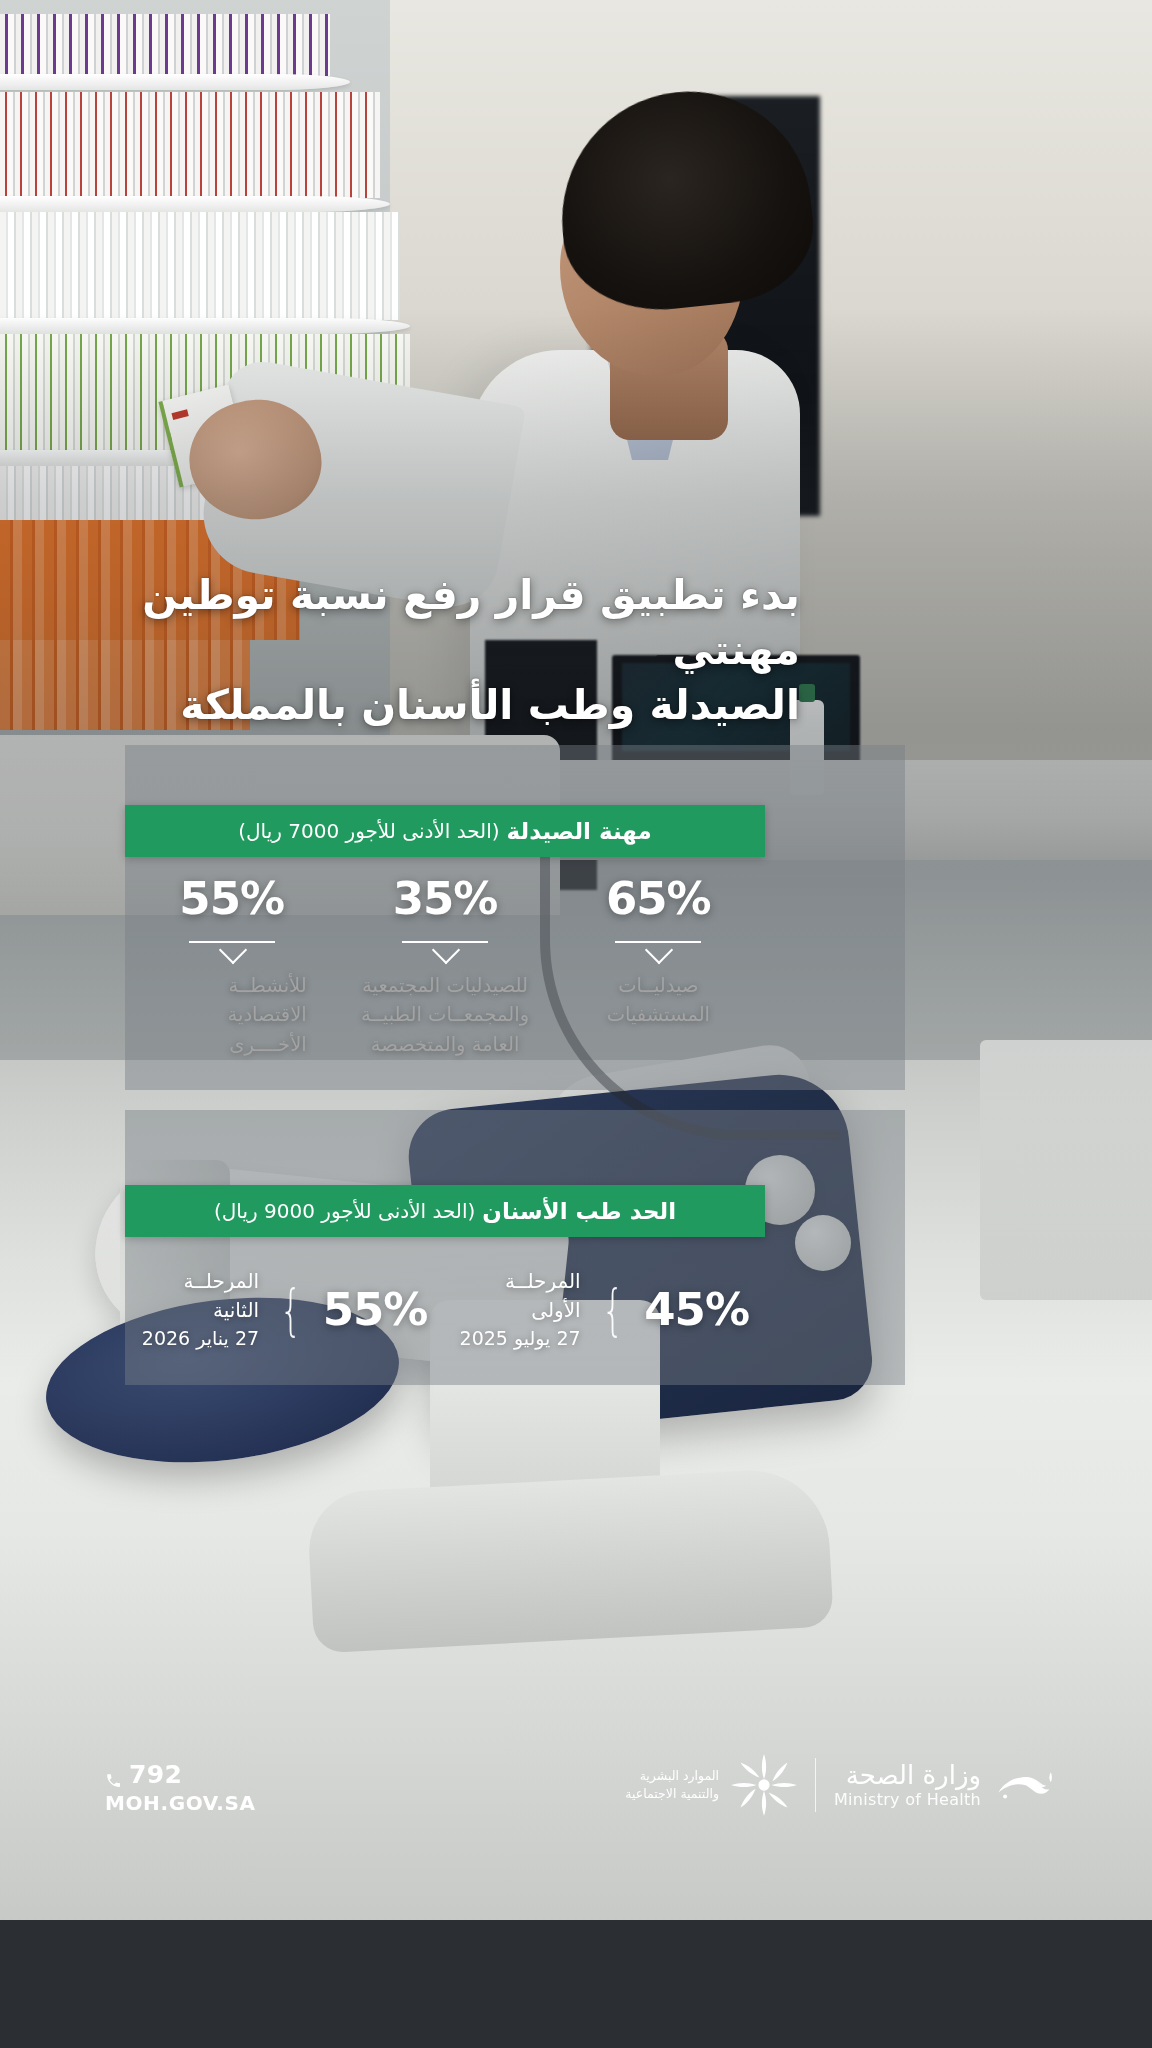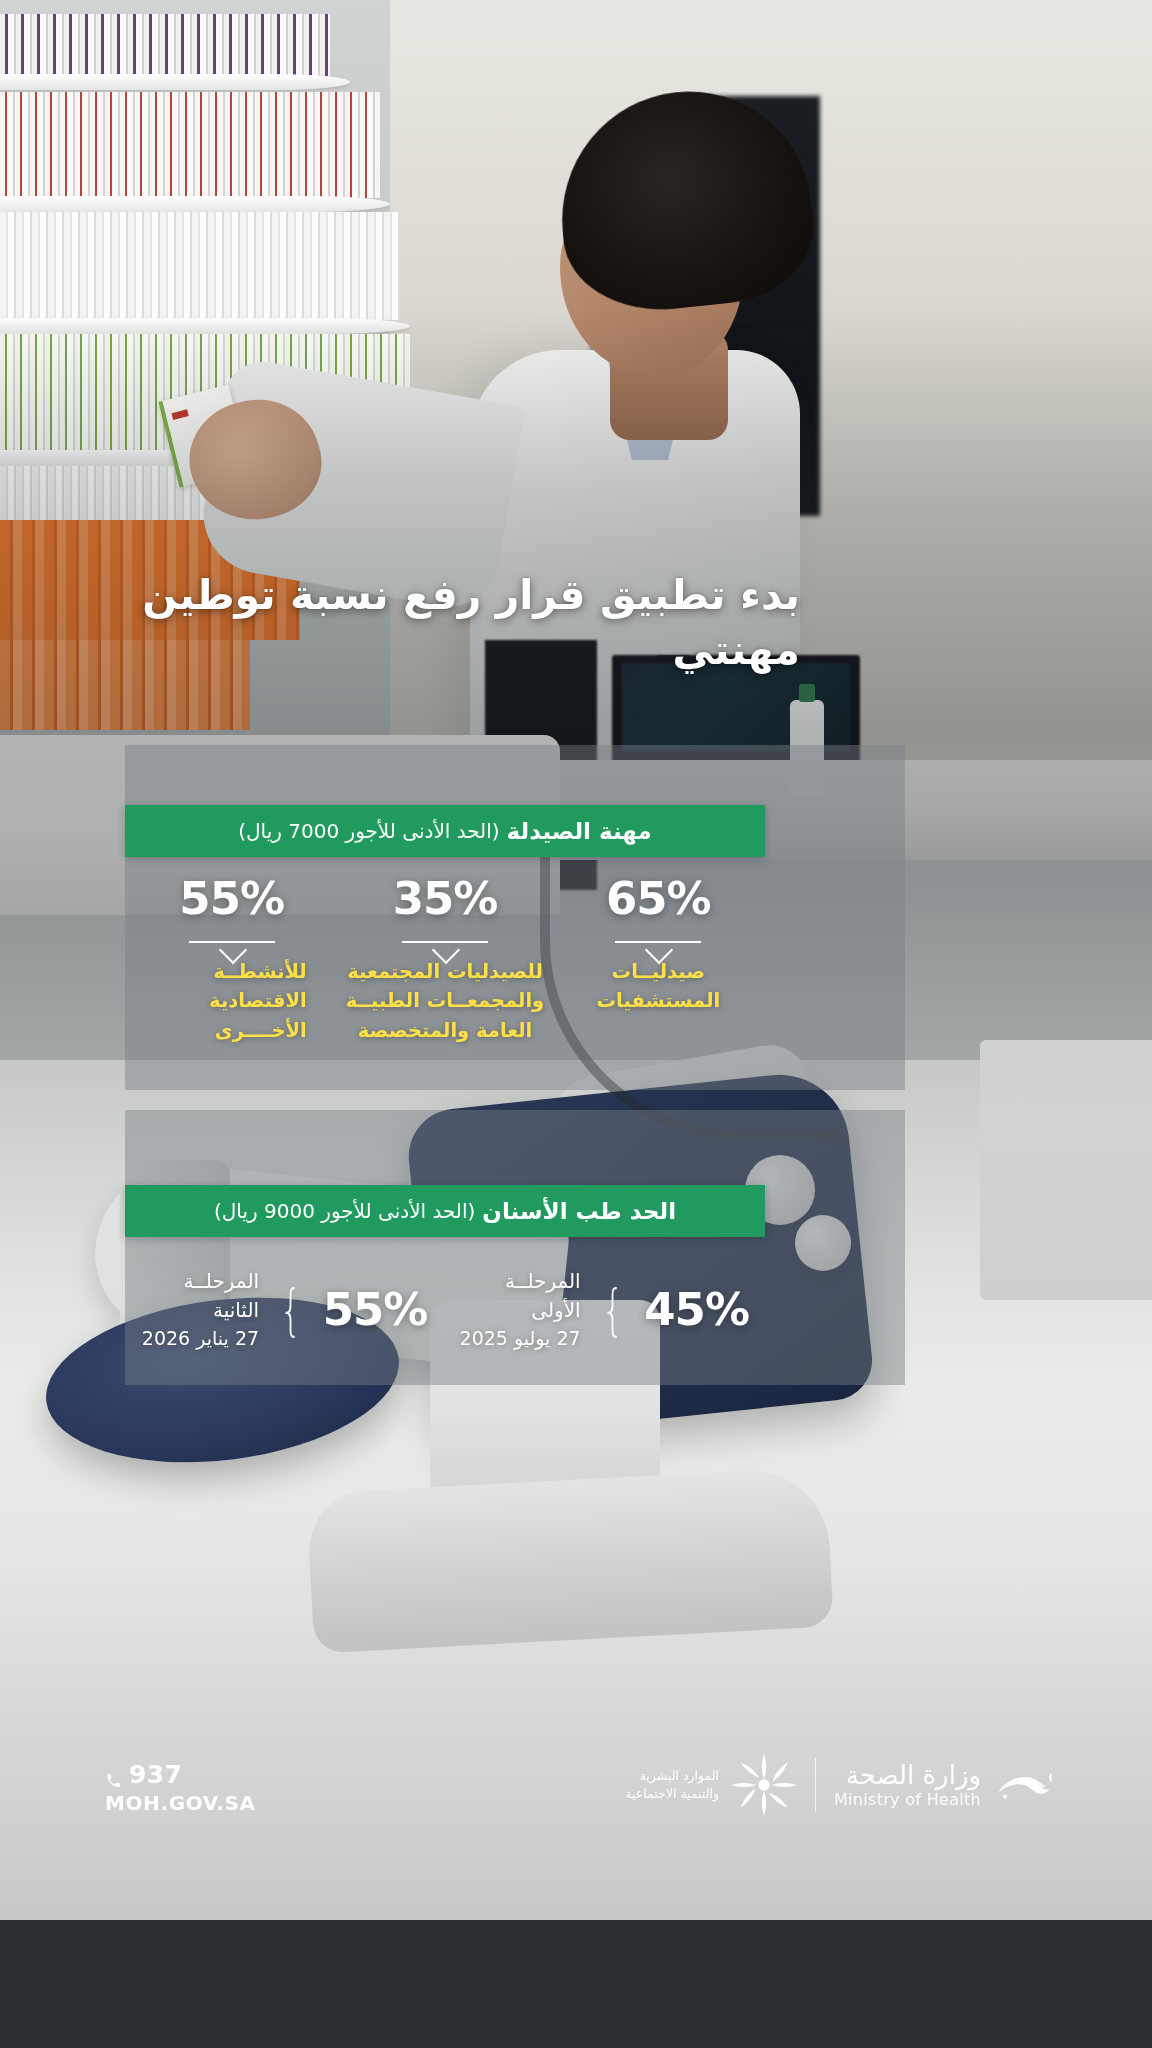--- a/index.html
+++ b/index.html
@@ -287,22 +287,22 @@
     background:#ffffff;
   }
   .chev::after{
     content:""; position:absolute; left:34px; top:-1px;
     width:18px; height:18px;
     border-right:2px solid #ffffff; border-bottom:2px solid #ffffff;
     transform: rotate(45deg);
     background: transparent;
   }
   .stat-desc{
-    color:#fde047; direction:rtl; text-align:center;
-    font-size:19.5px; line-height:1.5; font-weight:700;
+    margin-top:14px; color:#a3a3a3; direction:rtl; text-align:center;
+    font-size:19.5px; line-height:1.5; font-weight:400;
     text-shadow:0 1px 6px rgba(0,0,0,.35);
   }
   #stat-col-other .stat-desc{ text-align:justify; text-align-last:justify; width:150px; }
 
   
   .phases-row{
     position:absolute; left:125px; top:1250px; width:640px; height:120px;
     display:flex; direction:rtl; align-items:center; justify-content:center;
   }
   .phase{
@@ -403,20 +403,21 @@
     <div class="stool"></div>
     <div class="wheel" style="left:745px;top:1155px;"></div>
     <div class="wheel" style="left:795px;top:1215px;width:56px;height:56px;"></div>
     <div class="hose"></div>
 
     <div class="photo-tint"></div>
   </div>
 
   <div class="title-wrap">
     <div class="title-line">بدء تطبيق قرار رفع نسبة توطين مهنتي</div>
+    <div class="title-line">الصيدلة وطب الأسنان بالمملكة</div>
   </div>
 
   <div class="panel"></div>
   <div class="panel2"></div>
 
   <div class="banner" id="banner-pharmacy">
     <span class="b-strong">مهنة الصيدلة</span>
     <span class="b-sub">(الحد الأدنى للأجور 7000 ريال)</span>
   </div>
 
@@ -476,21 +477,21 @@
 
   <div class="footer">
 
     <div class="contact">
       <div class="contact-num">
         <span class="phone-ico">
           <svg viewBox="0 0 24 24" width="17" height="17" fill="#ffffff" aria-hidden="true">
             <path d="M6.6 10.8c1.4 2.8 3.8 5.1 6.6 6.6l2.2-2.2c.3-.3.7-.4 1.1-.2 1.2.4 2.4.6 3.7.6.6 0 1 .4 1 1V20c0 .6-.4 1-1 1C10.6 21 3 13.4 3 4c0-.6.4-1 1-1h3.5c.6 0 1 .4 1 1 0 1.3.2 2.5.6 3.7.1.4 0 .8-.2 1.1l-2.3 2z"></path>
           </svg>
         </span>
-        <span>937</span>
+        <span>792</span>
       </div>
       <div class="contact-url">MOH.GOV.SA</div>
     </div>
 
     <div class="logos">
 
       <div class="moh-logo">
         <span class="moh-mark">
           <svg viewBox="0 0 110 70" width="74" height="50" aria-hidden="true">
             <path d="M8 46c10-16 26-24 42-22 9 1 16 6 21 13 3 4 8 6 13 4-4 7-13 9-20 5-6-3-10-9-17-11-14-4-29 3-39 11z" fill="#ffffff"></path>

